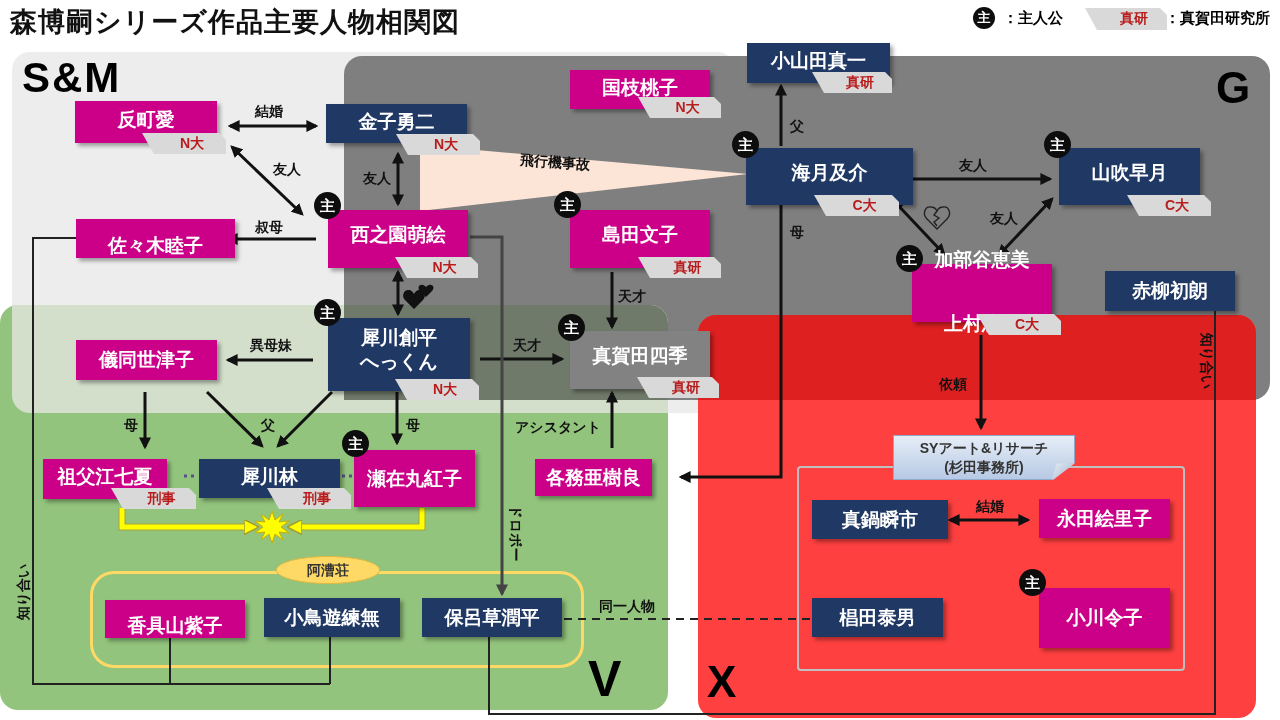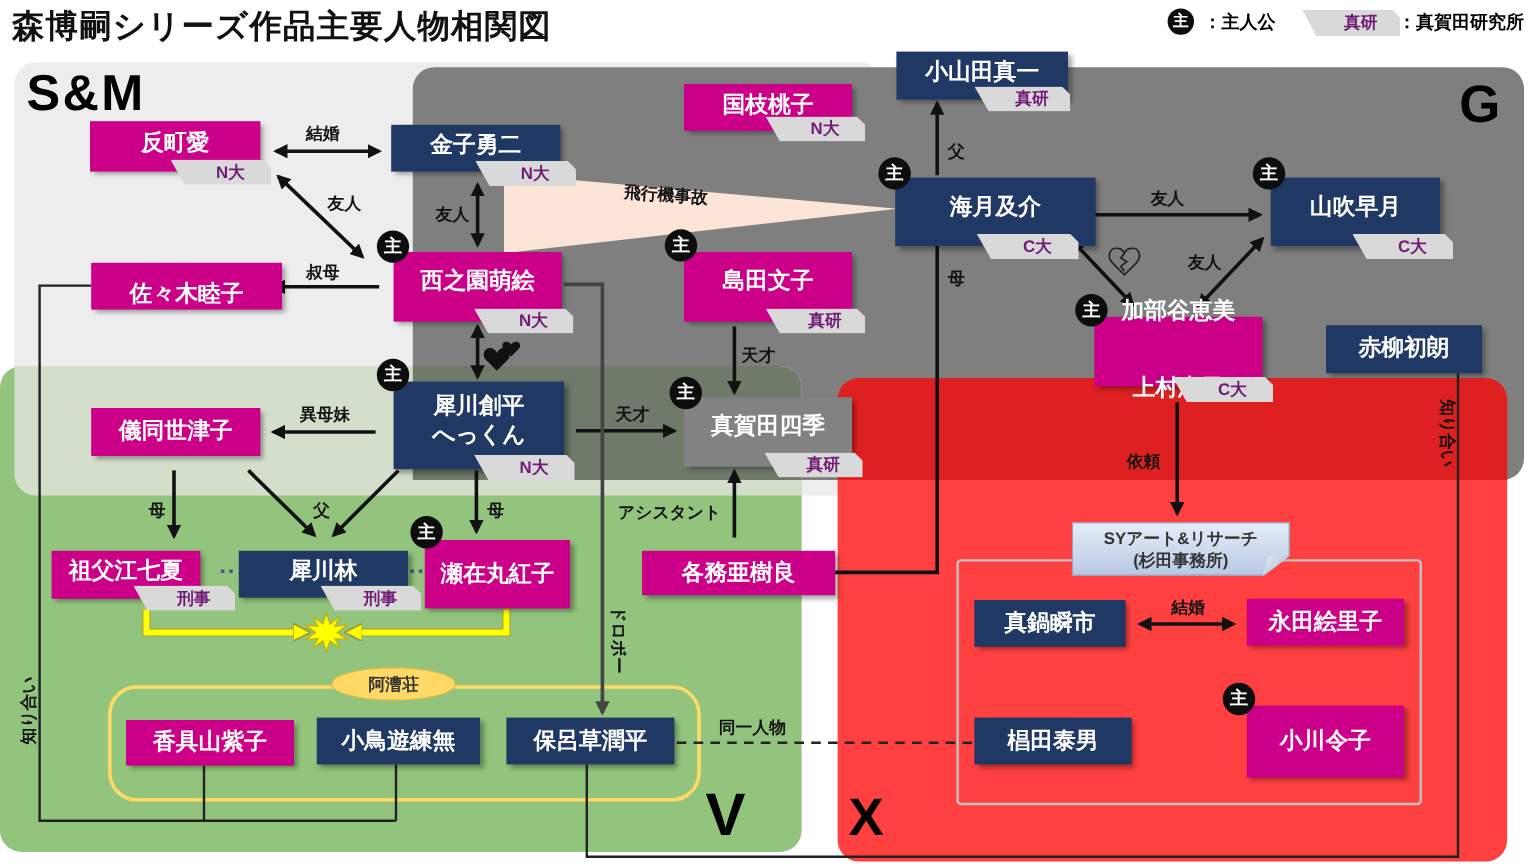--- a/index.html
+++ b/index.html
@@ -11,21 +11,21 @@
   .card{position:absolute;color:#fff;font-weight:bold;font-size:19px;line-height:24px;
     display:flex;flex-direction:column;align-items:center;justify-content:center;
     box-shadow:3px 3px 4px rgba(0,0,0,.35);box-sizing:border-box;white-space:nowrap;}
   .card.f{background:#cc0088;}
   .card.m{background:#203864;}
   .card.n{background:#828282;}
   .card.t{padding-bottom:8px;}
   .card.ts{padding-bottom:4px;}
   .tag{position:absolute;height:21px;background:#d9d9d9;
     clip-path:polygon(0 0,calc(100% - 7px) 0,100% 7px,100% 100%,12px 100%);
-    color:#701a75;font-weight:bold;font-size:14px;line-height:21px;text-align:center;
+    color:#b91c1c;font-weight:bold;font-size:14px;line-height:21px;text-align:center;
     padding-left:16px;box-sizing:border-box;}
   .badge{position:absolute;width:27px;height:27px;border-radius:50%;background:#0d0d0d;
     color:#fff;font-weight:bold;font-size:15px;line-height:27px;text-align:center;}
   .lbl{position:absolute;font-weight:bold;font-size:14px;color:#111;transform:translate(-50%,-50%);white-space:nowrap;}
   .vlbl-r{transform:translate(-50%,-50%) rotate(90deg);}
   .vlbl-l{transform:translate(-50%,-50%) rotate(-90deg);}
   .legend-txt{position:absolute;font-weight:bold;font-size:15px;color:#000000;white-space:nowrap;}
   svg#links{position:absolute;left:0;top:0;}
   .office{position:absolute;left:797px;top:466px;width:388px;height:205px;border:2px solid #c0c0c0;border-radius:4px;box-sizing:border-box;}
   .office-label{position:absolute;left:893px;top:435px;width:182px;height:45px;
@@ -181,33 +181,33 @@
     </div>
   <div class="card f ts" style="left:43px;top:459px;width:124px;height:40px;">
       <span>祖父江七夏</span>
     </div>
   <div class="card m ts" style="left:199px;top:459px;width:141px;height:39px;">
       <span>犀川林</span>
     </div>
   <div class="card f" style="left:354px;top:450px;width:121px;height:57px;">
       <span>瀬在丸紅子</span>
     </div>
-  <div class="card f" style="left:535px;top:459px;width:161px;height:37px;">
+  <div class="card f" style="left:535px;top:459px;width:117px;height:37px;">
       <span>各務亜樹良</span>
     </div>
-  <div class="card f" style="left:105px;top:600px;width:140px;height:38px;">
+  <div class="card f" style="left:105px;top:600px;width:140px;height:38px;justify-content:flex-end;">
       <span>香具山紫子</span>
     </div>
   <div class="card m" style="left:264px;top:598px;width:136px;height:39px;">
       <span>小鳥遊練無</span>
     </div>
   <div class="card m" style="left:422px;top:598px;width:140px;height:39px;">
       <span>保呂草潤平</span>
     </div>
-  <div class="card m" style="left:812px;top:500px;width:126px;height:39px;">
+  <div class="card m" style="left:812px;top:500px;width:136px;height:39px;">
       <span>真鍋瞬市</span>
     </div>
   <div class="card f" style="left:1039px;top:499px;width:131px;height:39px;">
       <span>永田絵里子</span>
     </div>
   <div class="card m" style="left:812px;top:598px;width:131px;height:39px;">
       <span>椙田泰男</span>
     </div>
   <div class="card f" style="left:1039px;top:588px;width:131px;height:60px;">
       <span>小川令子</span>

